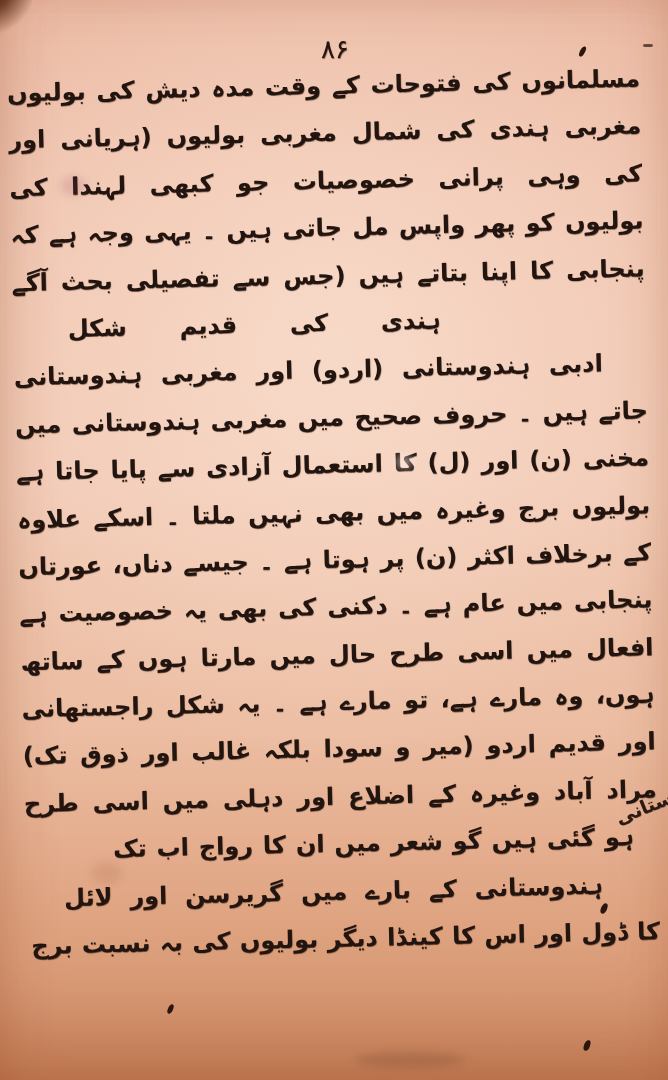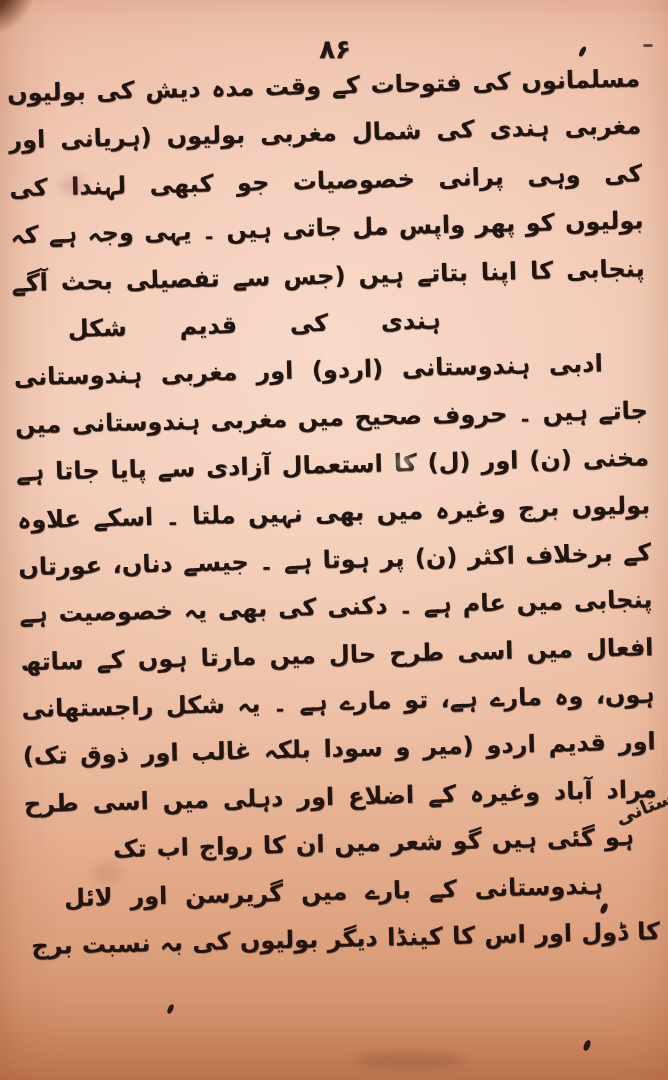--- a/index.html
+++ b/index.html
@@ -23,21 +23,21 @@
       inset 30px 0 70px -50px rgba(140,60,25,0.28),
       inset -25px 0 60px -45px rgba(150,70,30,0.20);
   }
   .corner-shadow{
     position:absolute;left:-14px;top:-14px;width:46px;height:52px;
     background:radial-gradient(circle at 0 0,#2a1008 0%,#5a2a14 35%,rgba(90,42,20,0) 72%);
     opacity:.85;pointer-events:none;
   }
   .page-number{
     position:absolute;top:34px;left:2px;right:0;text-align:center;
-    font-size:26px;font-weight:bold;color:#241610;
+    font-size:26px;font-weight:normal;color:#241610;
     letter-spacing:2px;
     text-shadow:0.5px 0.8px 0.8px rgba(40,16,6,0.5);
   }
   .textblock{
     position:absolute;top:62px;right:20px;left:15px;
     transform:rotate(-1.35deg);transform-origin:55% 40%;
     color:#221510;
   }
   .line{
     height:47.4px;line-height:47px;overflow:hidden;

